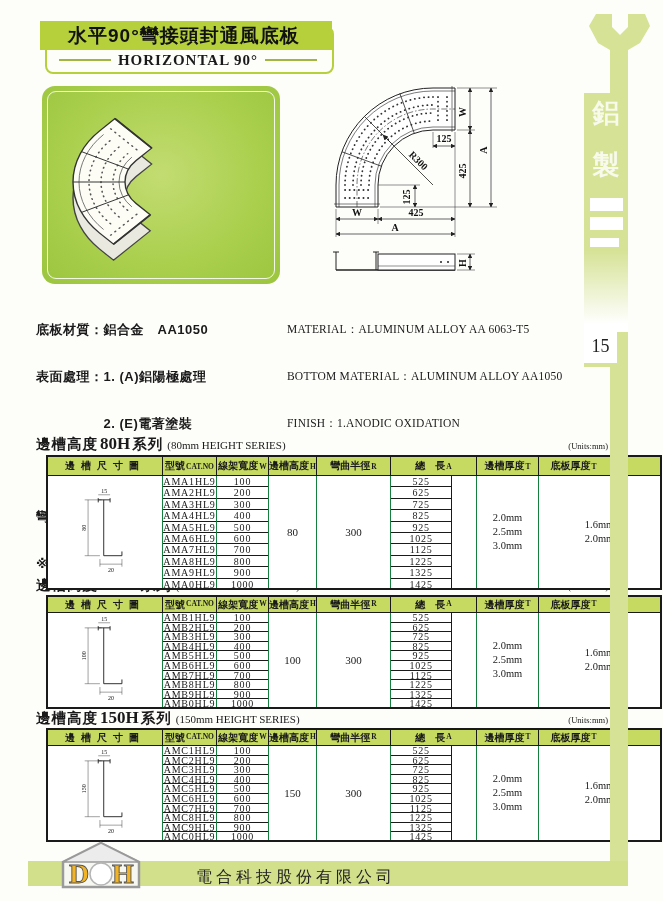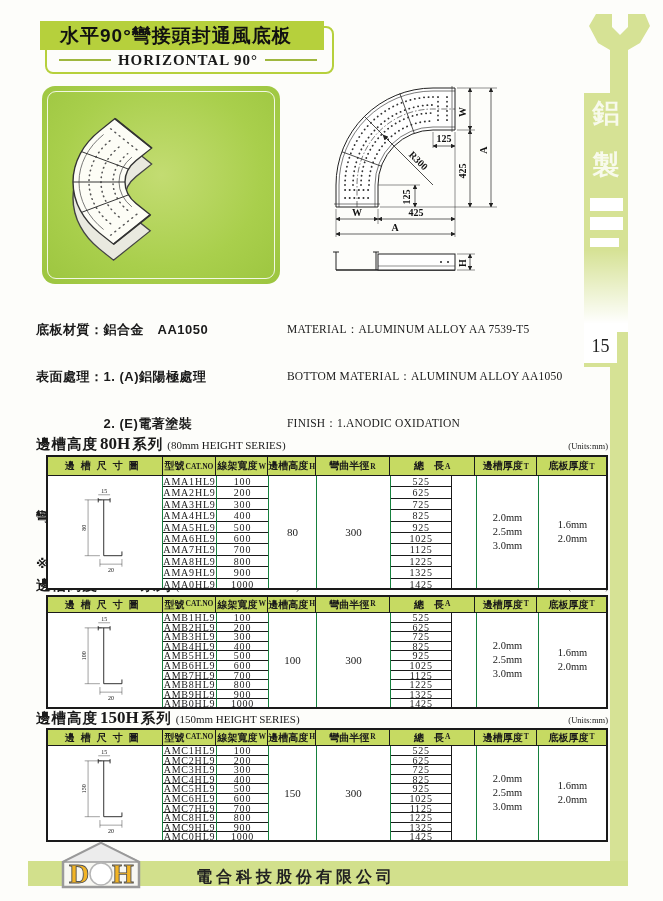--- a/index.html
+++ b/index.html
@@ -6,39 +6,39 @@
   .page{
     position:relative;width:663px;height:901px;margin:0 auto;
     background:#fdfdfa;overflow:hidden;
     font-family:"Liberation Sans","DejaVu Sans",sans-serif;color:#1a1a1a;
     --green-title:#b6d03c;--green-header:#c6da62;--green-side:#d6e295;--green-foot:#d2e08c;
   }
   .abs{position:absolute;}
   
   .title-frame{left:45px;top:26px;width:285px;height:44px;border:2px solid var(--green-title);border-radius:8px;}
   .title-bar{left:40px;top:21px;width:264px;height:29px;background:var(--green-title);
-    display:flex;align-items:center;padding-left:20px;font-size:19px;font-weight:bold;letter-spacing:1px;color:#111;}
+    display:flex;align-items:center;padding-left:28px;font-size:19px;font-weight:bold;letter-spacing:1px;color:#111;}
   .subtitle-row{left:52px;top:51px;width:272px;height:18px;display:flex;align-items:center;}
   .subtitle-row .rule{flex:1;height:2px;background:#9fb73e;margin:0 7px;}
   .subtitle-row .sub-text{font-family:"Liberation Serif","DejaVu Serif",serif;font-weight:bold;font-size:15px;letter-spacing:1px;}
   
   .product-box{left:42px;top:86px;width:238px;height:198px;border-radius:13px;
     background:radial-gradient(ellipse at 50% 45%, #c3dc72 0%, #a9cf4c 60%, #9cc53f 100%);}
   .product-inner{position:absolute;left:5px;top:5px;right:5px;bottom:5px;border:1.5px solid rgba(255,255,255,.85);border-radius:9px;}
   
   .spec-zh{left:36px;top:291px;width:252px;font-size:13px;font-weight:600;line-height:15.6px;letter-spacing:.5px;white-space:pre;}
   .spec-en{left:287px;top:291px;width:282px;font-family:"Liberation Serif","DejaVu Serif",serif;
     font-size:11.5px;line-height:15.6px;white-space:pre;letter-spacing:.2px;}
   
   .series-title{left:36px;width:572px;height:20px;display:flex;align-items:baseline;}
   .series-title .t-zh{font-size:14.5px;font-weight:bold;letter-spacing:1px;}
   .series-title .t-size{font-family:"Liberation Serif","DejaVu Serif",serif;font-size:17px;font-weight:bold;margin:0 2px;}
   .series-title .t-en{font-family:"Liberation Serif","DejaVu Serif",serif;font-size:11px;margin-left:4px;}
   .series-title .t-units{margin-left:auto;font-family:"Liberation Serif","DejaVu Serif",serif;font-size:8.5px;}
-  .s-table{left:46px;width:562px;border:2px solid #1a1a1a;box-sizing:border-box;background:#fff;}
+  .s-table{left:46px;width:616px;border:2px solid #1a1a1a;box-sizing:border-box;background:#fff;}
   .th-row{display:flex;background:var(--green-header);border-bottom:1.5px solid #1a1a1a;box-sizing:border-box;}
   .th{box-sizing:border-box;border-left:1px solid #1a1a1a;display:flex;align-items:center;justify-content:center;
       font-size:10px;font-weight:bold;white-space:nowrap;overflow:hidden;}
   .th:first-child{border-left:none;letter-spacing:6px;}
   .th .subl{font-family:"Liberation Serif","DejaVu Serif",serif;font-size:7.5px;margin-left:1px;align-self:flex-end;padding-bottom:4px;}
   .body-row{display:flex;}
   .col{box-sizing:border-box;border-left:1px solid #15803d;}
   .col:first-child{border-left:none;}
   .c-diagram{width:114px;display:flex;align-items:center;justify-content:center;}
   .c-cat{width:54px;}
@@ -60,21 +60,21 @@
   .cell{height:var(--rh);line-height:var(--rh);}
   
   .side-label{left:584px;width:44px;text-align:center;font-size:27px;font-weight:bold;color:rgba(255,255,255,.82);}
   .side-bar-white{left:590px;width:33px;background:#fff;}
   .side-fade{left:584px;top:250px;width:44px;height:82px;background:linear-gradient(to bottom, rgba(255,255,255,0), #ffffff 90%);}
   .page-num{left:584px;top:330px;width:33px;height:33px;background:#fff;display:flex;align-items:center;justify-content:center;
     font-family:"Liberation Serif","DejaVu Serif",serif;font-size:18px;color:#222;}
   
   .foot-band{left:28px;top:861px;width:600px;height:25px;background:var(--green-foot);}
   .company{left:196px;top:861px;height:33px;display:flex;align-items:center;
-    font-size:16px;font-weight:bold;letter-spacing:4px;color:#222;}
+    font-size:16px;font-weight:normal;letter-spacing:4px;color:#222;}
   .logo{left:57px;top:840px;width:88px;height:50px;}
   svg text{font-family:"Liberation Serif","DejaVu Serif",serif;}
 </style>
 </head>
 <body>
 
 <div class="page" style="--green-title: #b6d03c; --green-header: #c6da62; --green-side: #d6e295; --green-foot: #d2e08c;">
 
   <div class="abs title-frame"></div>
   <div class="abs title-bar">水平90°彎接頭封通風底板</div>
@@ -201,21 +201,21 @@
 
   <div class="abs spec-zh">
     <div>底板材質：鋁合金　AA1050</div>
     <div>表面處理：1. (A)鋁陽極處理</div>
     <div>　　　　　2. (E)電著塗裝</div>
     <div>　　　　　3. (P)靜電粉體塗裝</div>
     <div>彎曲半徑 R：300mm、600mm、900mm</div>
     <div>※其他特殊規格亦可接受訂購</div>
   </div>
   <div class="abs spec-en">
-    <div>MATERIAL：ALUMINUM ALLOY AA 7539-T5</div>
+    <div>MATERIAL：ALUMINUM ALLOY AA 6063-T5</div>
     <div>BOTTOM MATERIAL：ALUMINUM ALLOY AA1050</div>
     <div>FINISH：1.ANODIC OXIDATION</div>
     <div>      2.ELECTRODEPOSITING COATING AFTER</div>
     <div>        ANODIC OXIDATION</div>
     <div>      3.POWDER COATING</div>
     <div>RADIUS：300mm、600mm、900mm</div>
     <div>※OTHER SIZES(WIDTHS)CAN BE TO ORDER</div>
   </div>
 
   <div class="abs series-title" style="top:434px">

